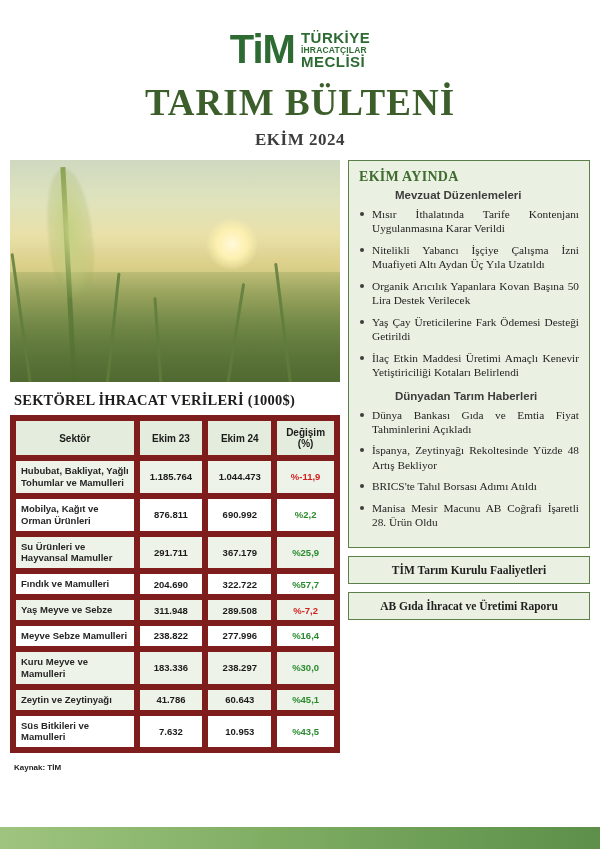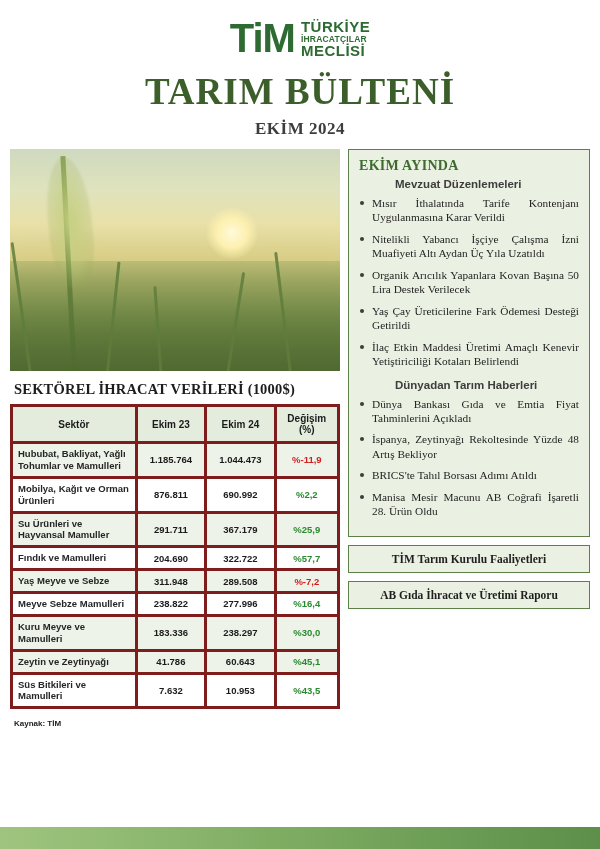--- a/index.html
+++ b/index.html
@@ -11,21 +11,21 @@
   }
   #page {
     position: relative;
     width: 600px; height: 849px;
     background: #ffffff;
     overflow: hidden;
   }
 
   
   .header {
-    padding-top: 14px;
+    padding-top: 25px;
     text-align: center;
   }
   .logo-row {
     display: flex;
     justify-content: center;
     align-items: center;
     gap: 6px;
     height: 48px;
   }
   .logo-tim {
@@ -136,21 +136,21 @@
     margin: 10px 0 6px 4px;
     letter-spacing: .2px;
   }
   table.data {
     width: 330px;
     border-collapse: collapse;
     background: #ffffff;
     font-family: "Liberation Sans", sans-serif;
   }
   table.data th, table.data td {
-    border: 3px solid #7f1d1d;
+    border: 6px solid #7f1d1d;
     padding: 4px 5px;
     font-size: 9.5px;
     vertical-align: middle;
   }
   table.data thead th {
     background: #e3ecdd;
     font-weight: bold;
     font-size: 10px;
     text-align: center;
     color: #1b1b1b;

